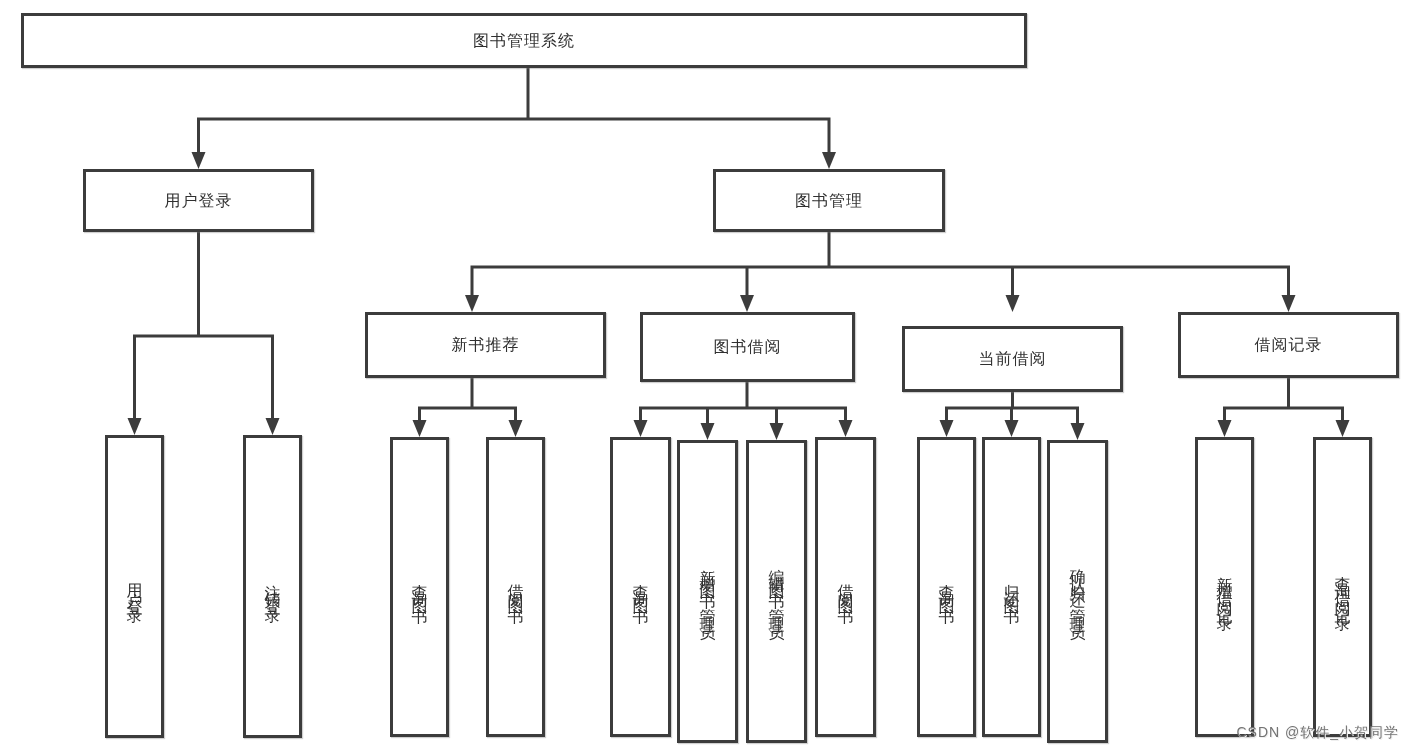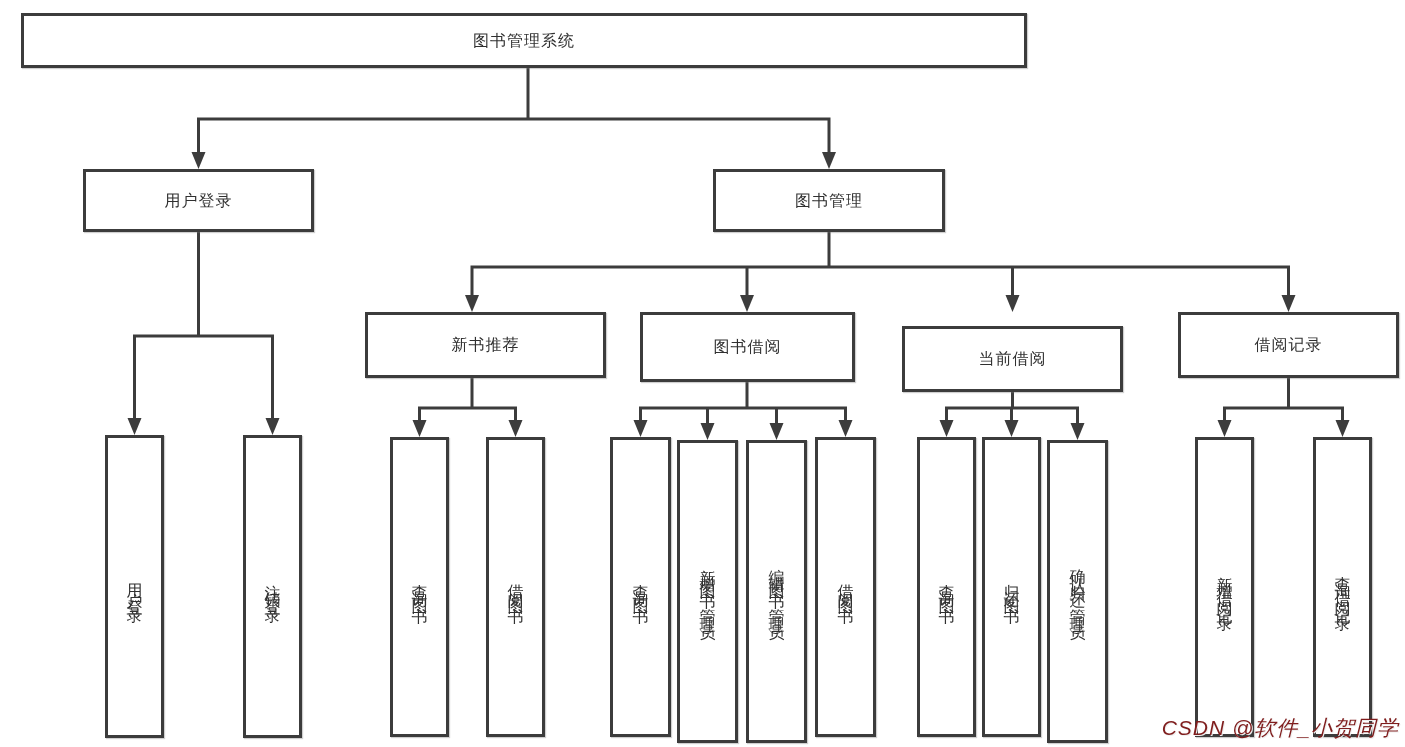--- a/index.html
+++ b/index.html
@@ -48,26 +48,25 @@
   #n-bb-edit       {left:746px; top:440px; width:61px;   height:303px;}
   #n-bb-borrow     {left:815px; top:437px; width:61px;   height:300px;}
   #n-cb-query      {left:917px; top:437px; width:59px;   height:300px;}
   #n-cb-return     {left:982px; top:437px; width:59px;   height:300px;}
   #n-cb-confirm    {left:1047px;top:440px; width:61px;   height:303px;}
   #n-br-add        {left:1195px;top:437px; width:59px;   height:300px;}
   #n-br-query      {left:1313px;top:437px; width:59px;   height:300px;}
   #watermark{
     position:absolute;
     right:6px;bottom:5px;
-    font-size:21px;
-    color:#7f1d1d;
+    font-size:14px;
+    color:#737373;
     letter-spacing:1px;
     text-shadow:1px 1px 0 #efefef;
     white-space:nowrap;
-    font-style:italic;
   }
 </style>
 </head>
 <body>
 
 <div id="stage">
 
   <svg id="connectors" viewBox="0 0 1405 747" xmlns="http://www.w3.org/2000/svg">
     <g stroke="#3c3c3c" stroke-width="3" fill="none">
 

